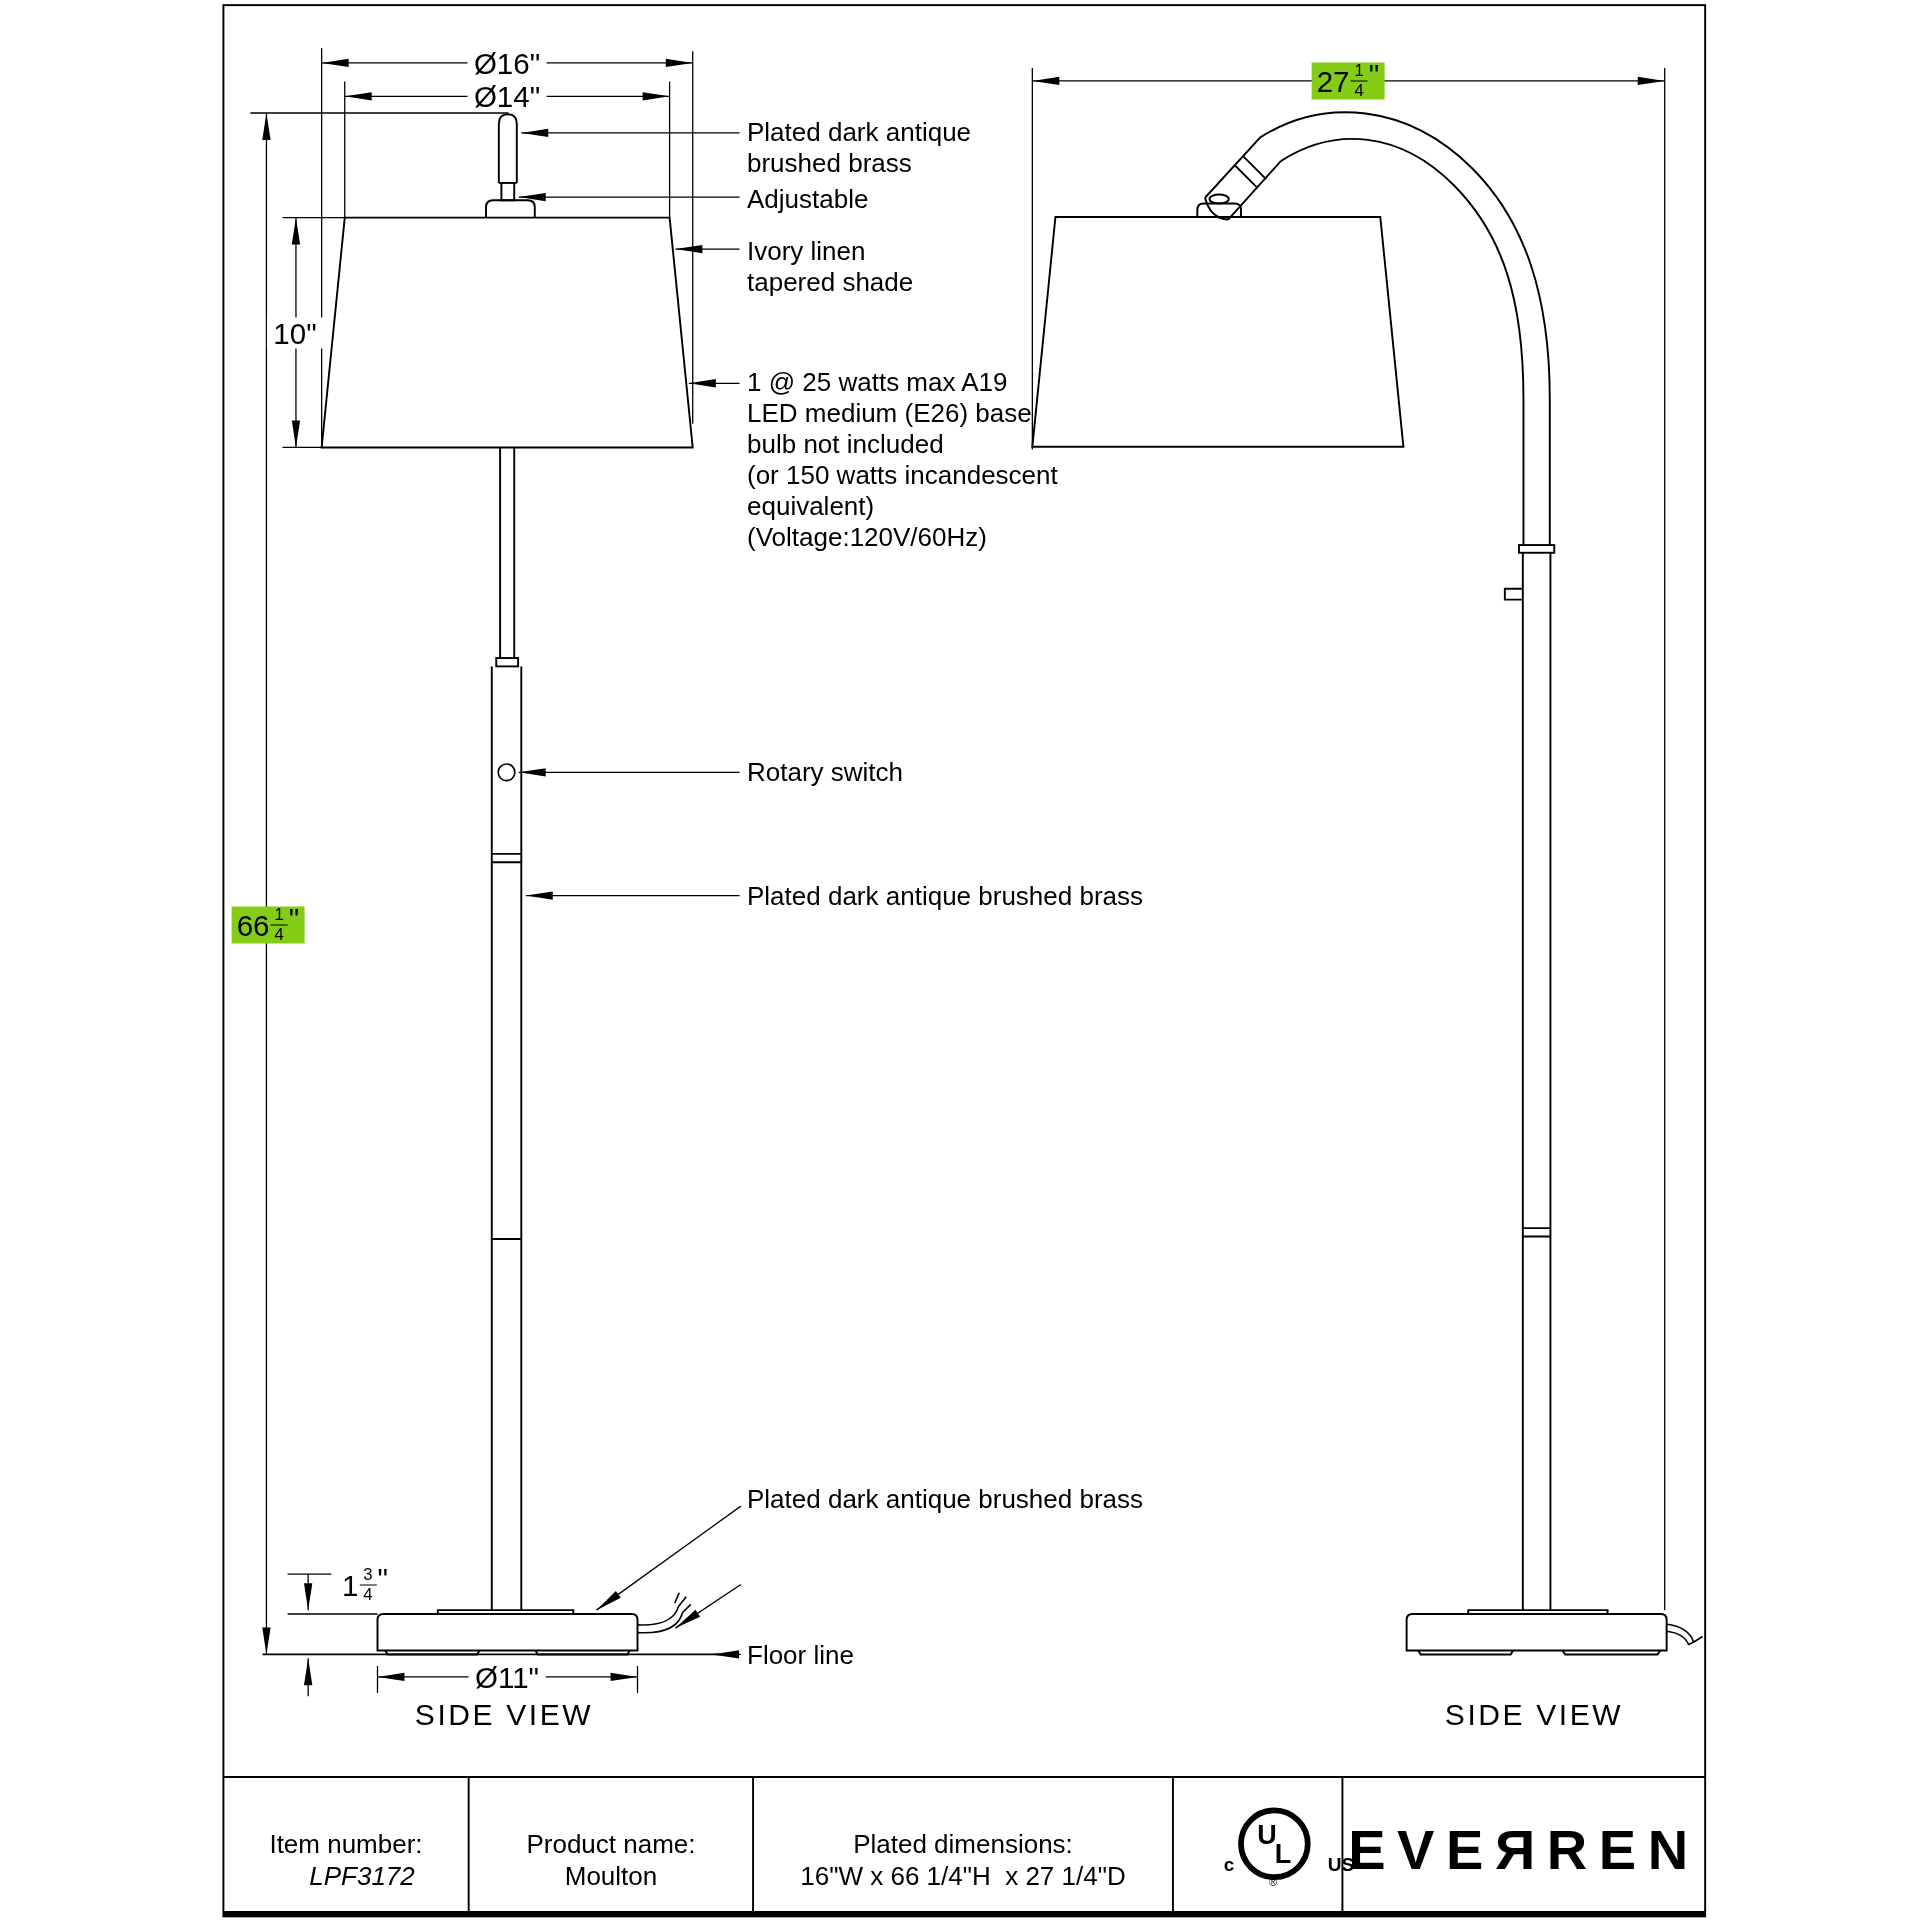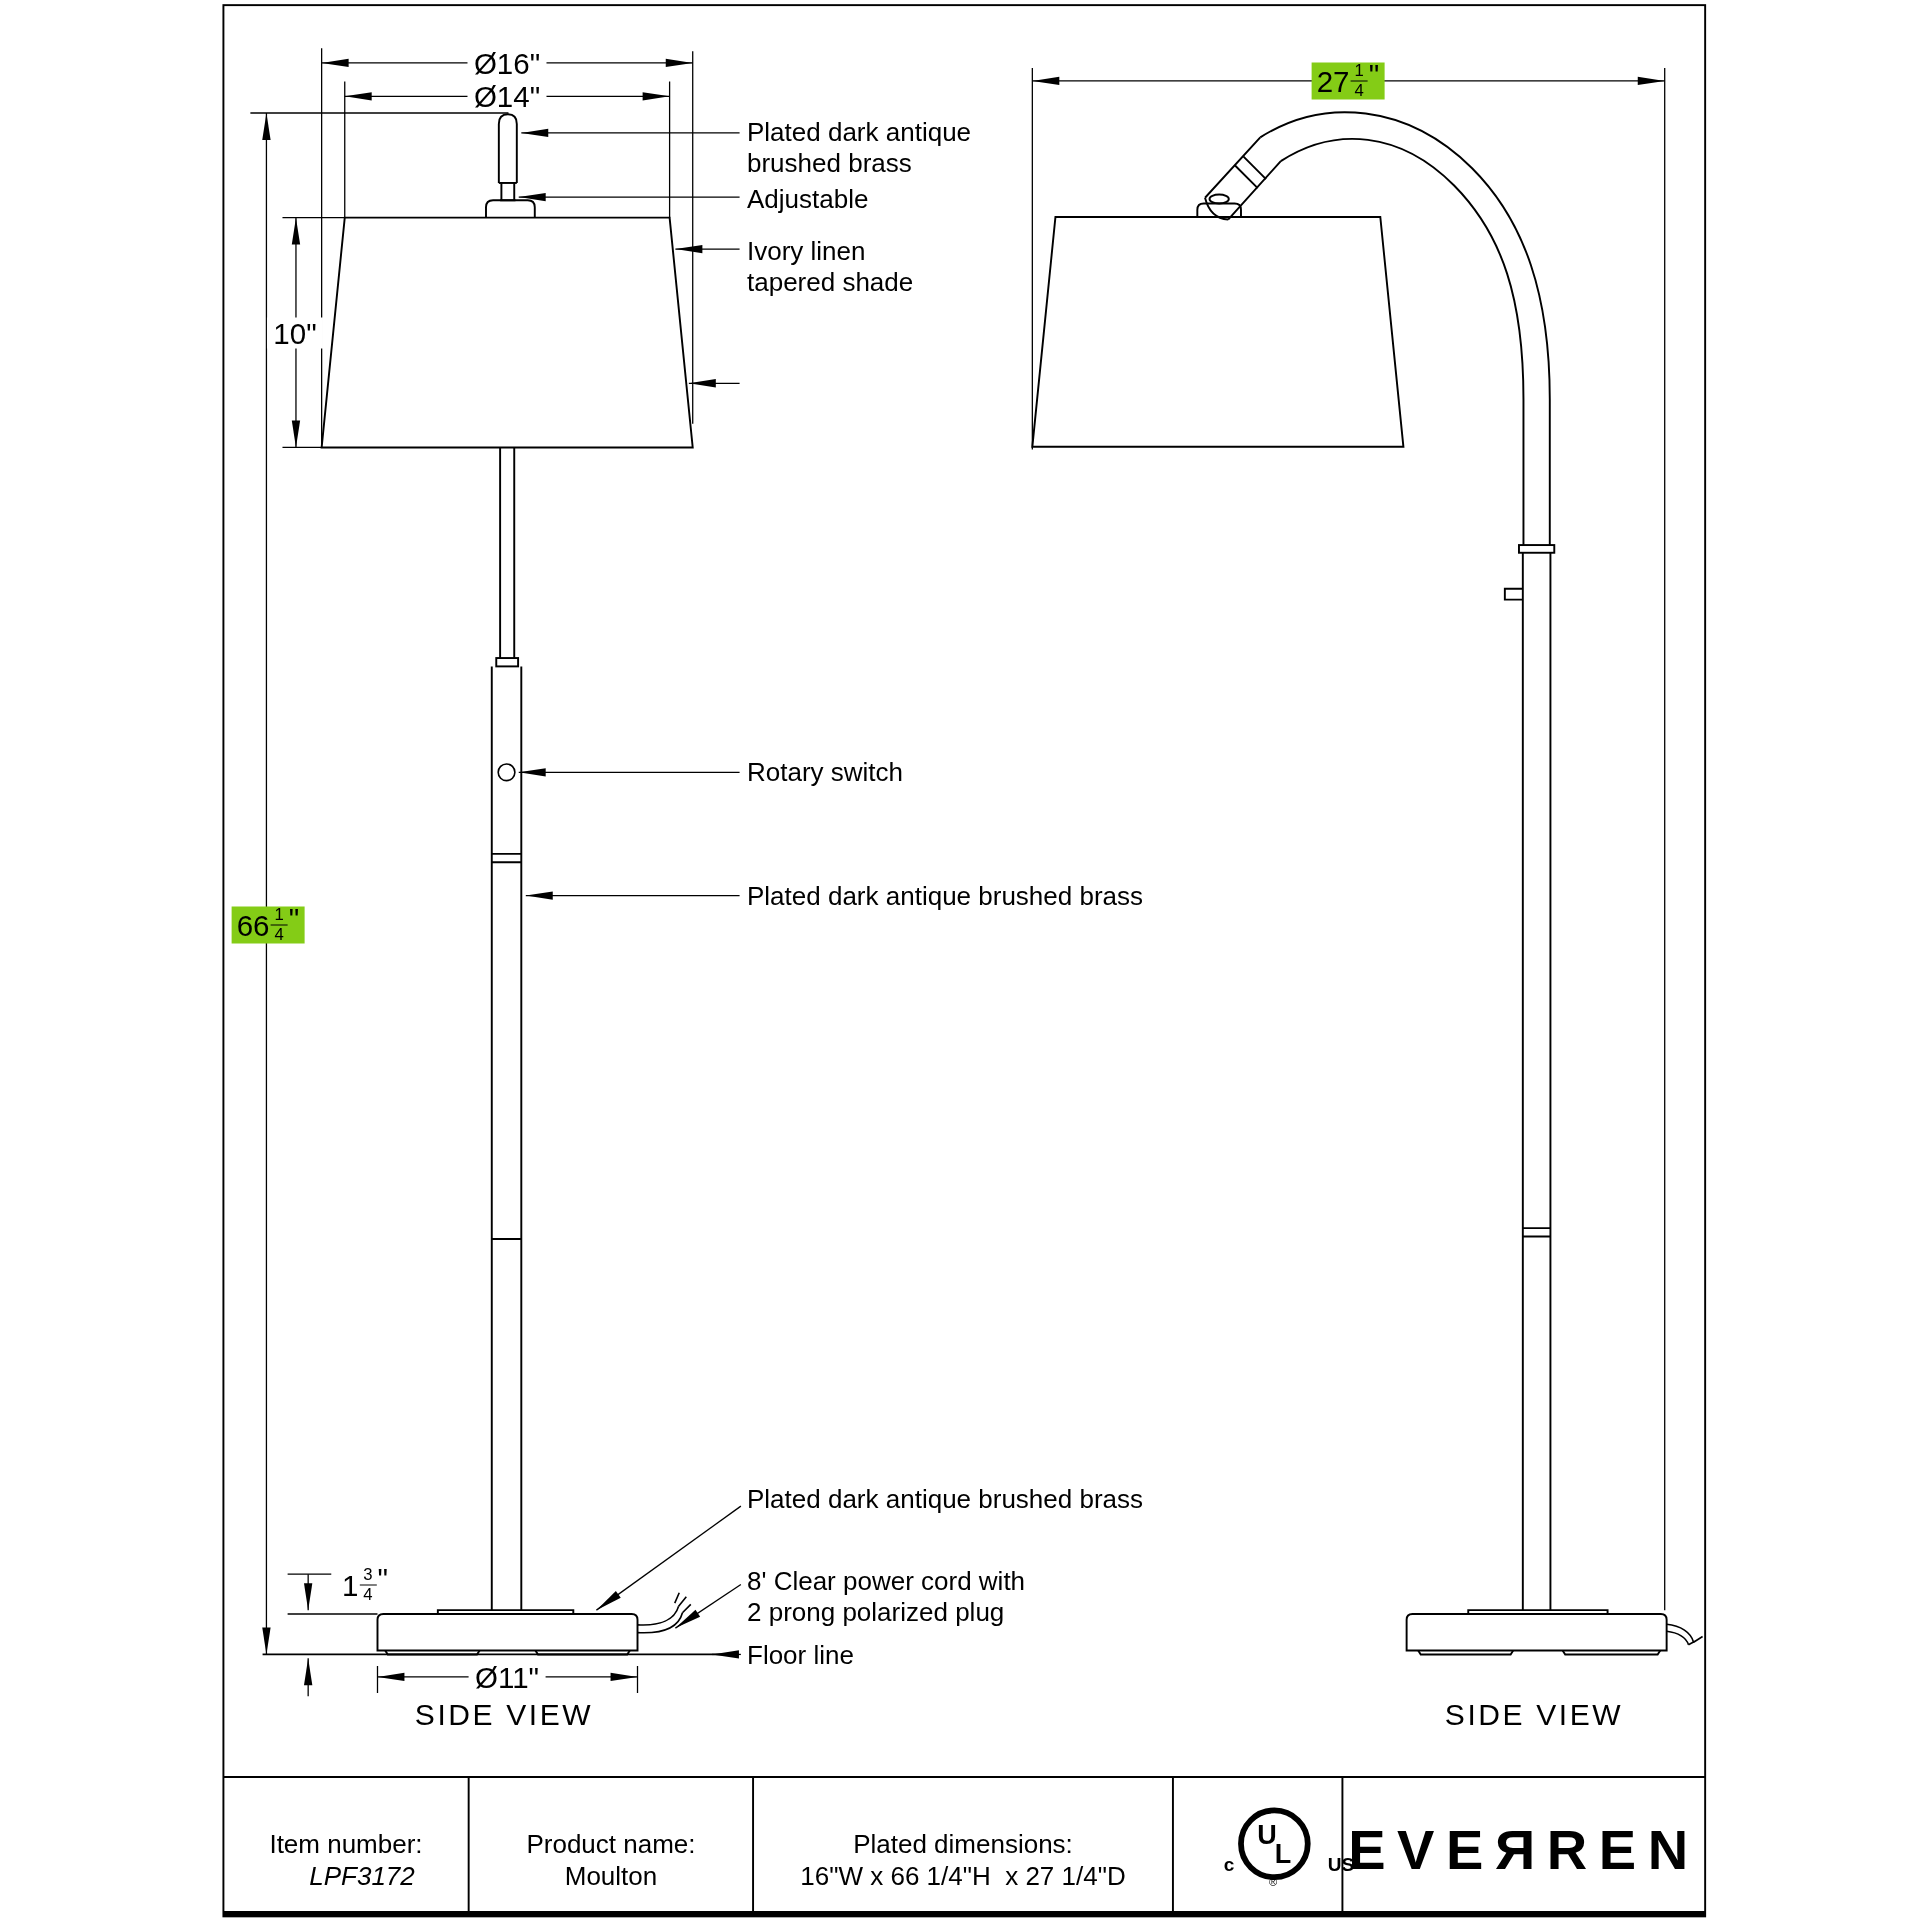--- a/index.html
+++ b/index.html
@@ -168,25 +168,29 @@
   </span>
   <span class="q">"</span>
 </div>
 <div class="lbl c caption" style="left:1534px; top:1714px;">SIDE VIEW</div>
 
 <div class="lbl l callout" style="left:747px; top:148px;">Plated dark antique
 brushed brass</div>
 <div class="lbl l callout" style="left:747px; top:199px;">Adjustable</div>
 <div class="lbl l callout" style="left:747px; top:267px;">Ivory linen
 tapered shade</div>
+<div class="lbl l callout" style="left:747px; top:460px;">1 @ 25 watts max A19
+LED medium (E26) base
+bulb not included
+(or 150 watts incandescent
+equivalent)
+(Voltage:120V/60Hz)</div>
 <div class="lbl l callout" style="left:747px; top:772px;">Rotary switch</div>
 <div class="lbl l callout" style="left:747px; top:896px;">Plated dark antique brushed brass</div>
 <div class="lbl l callout" style="left:747px; top:1499px;">Plated dark antique brushed brass</div>
-<div class="lbl l callout" style="left:747px; top:1597px;">8' Clear power cord with
-2 prong polarized plug</div>
 <div class="lbl l callout" style="left:747px; top:1655px;">Floor line</div>
 
 <div class="lbl c tb-label" style="left:346px; top:1844px;">Item number:</div>
 <div class="lbl c tb-value" style="left:362px; top:1876px;font-style:italic;">LPF3172</div>
 <div class="lbl c tb-label" style="left:611px; top:1844px;">Product name:</div>
 <div class="lbl c tb-value" style="left:611px; top:1876px;">Moulton</div>
 <div class="lbl c tb-label" style="left:963px; top:1844px;">Plated dimensions:</div>
 <div class="lbl c tb-value" style="left:963px; top:1876px;">16"W x 66 1/4"H  x 27 1/4"D</div>
 
 <div class="lbl c ul-u" style="left:1267px; top:1835px;">U</div>

